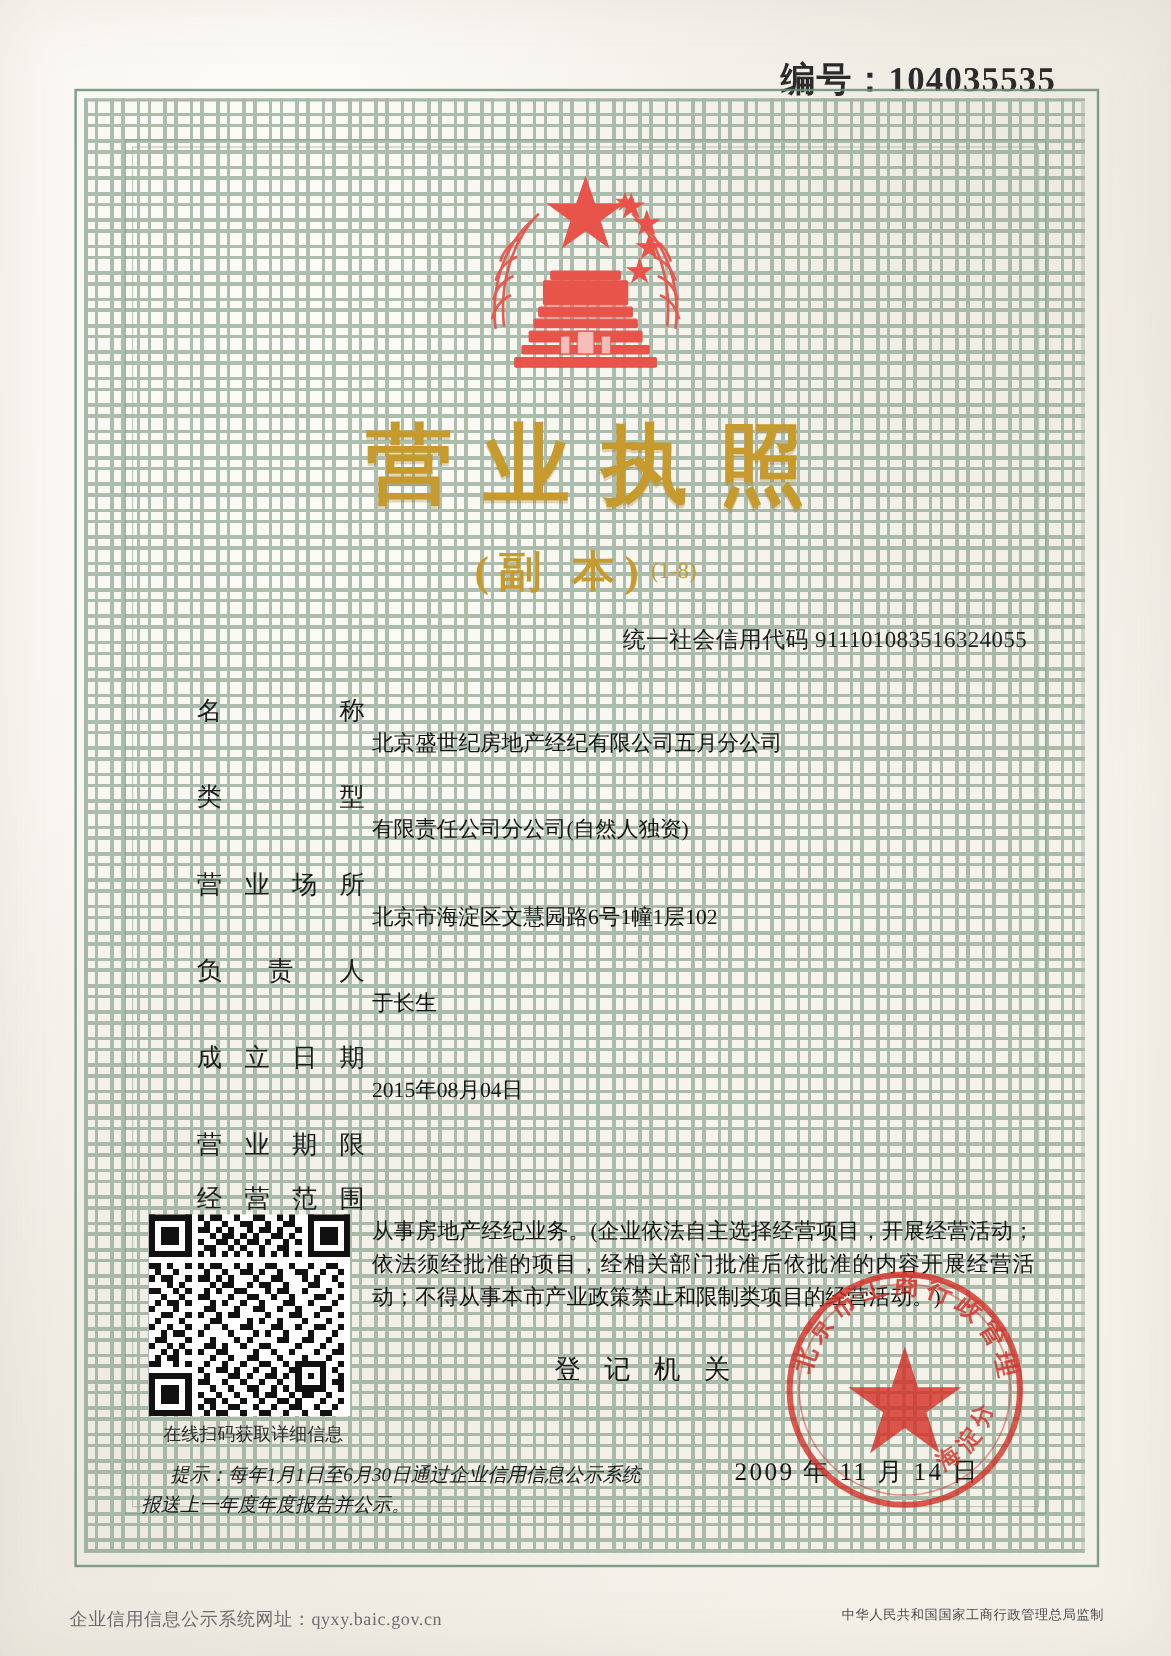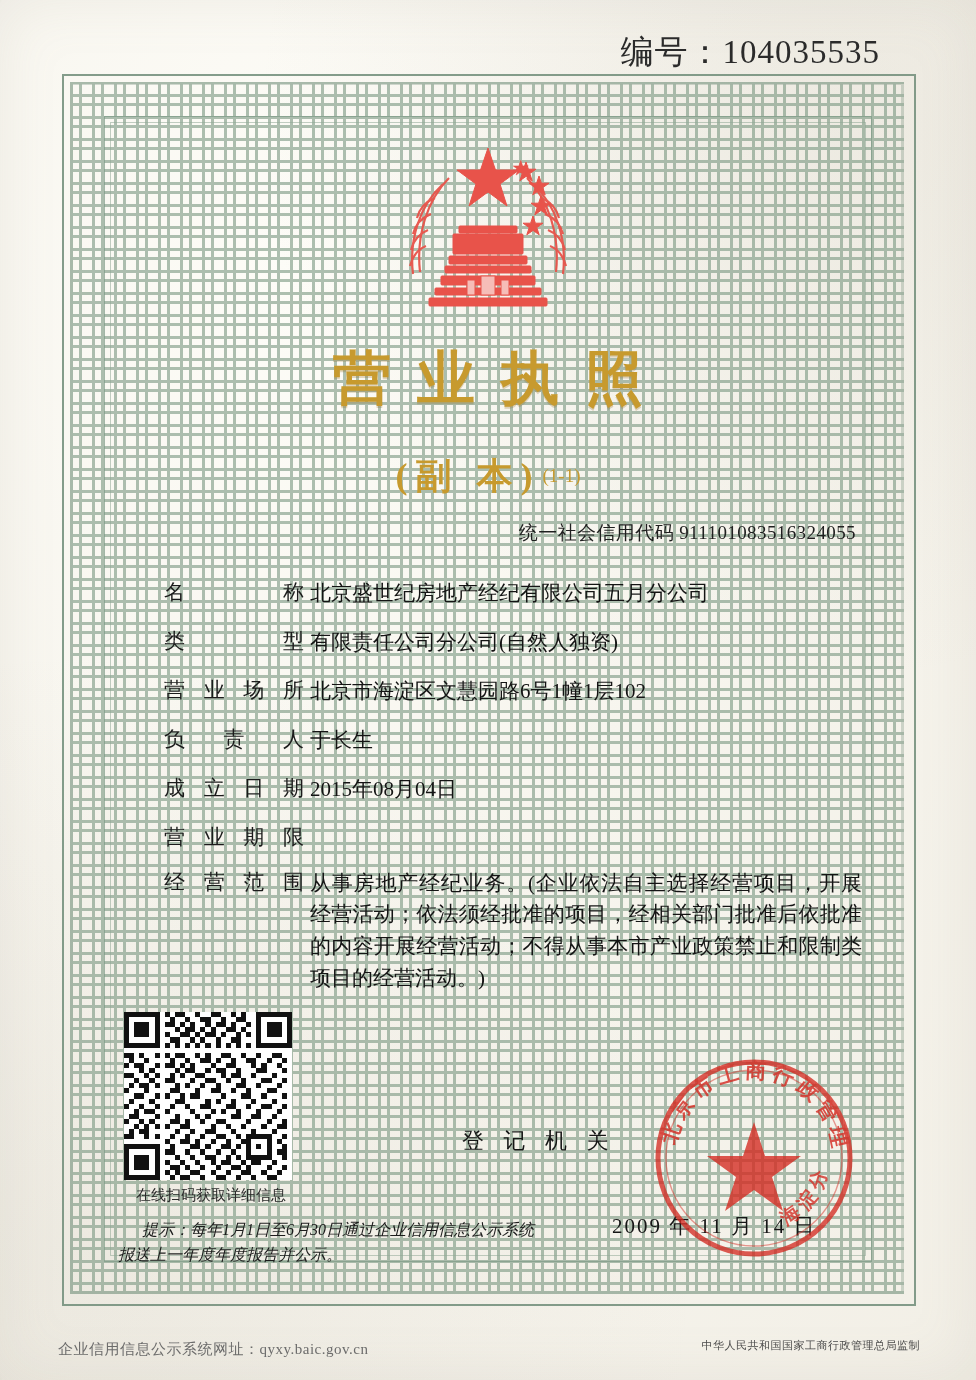--- a/index.html
+++ b/index.html
@@ -27,27 +27,28 @@
       linear-gradient(118deg, rgba(0,0,0,0.018) 0px, rgba(0,0,0,0) 2px, rgba(0,0,0,0) 10px),
       linear-gradient(72deg, rgba(0,0,0,0.012) 0px, rgba(0,0,0,0) 3px, rgba(0,0,0,0) 14px),
       radial-gradient(circle at 85% 8%, rgba(160,150,130,0.10), rgba(255,255,255,0) 38%),
       radial-gradient(circle at 8% 92%, rgba(160,150,130,0.10), rgba(255,255,255,0) 40%);
     pointer-events: none;
   }
 
   
   .serial {
     position: absolute;
-    top: 30px;
+    top: 47px;
     right: 96px;
-    font-size: 33px;
+    font-size: 29px;
     color: #2b2b2b;
     letter-spacing: 1px;
     font-family: "Liberation Serif", serif;
     white-space: nowrap;
+    font-weight: bold;
   }
 
   
   .frame-outer {
     position: absolute;
     left: 62px;
     top: 74px;
     width: 850px;
     height: 1228px;
     border: 2px solid #6f8c78;
@@ -104,21 +105,21 @@
     height: 196px;
   }
 
   
   .title {
     position: absolute;
     left: 0; right: 0;
     top: 340px;
     text-align: center;
     font-family: "Liberation Serif", serif;
-    font-size: 58px;
+    font-size: 72px;
     font-weight: bold;
     letter-spacing: 26px;
     text-indent: 26px;
     color: #c79a2e;
     text-shadow: 0 2px 0 rgba(140,100,20,0.25);
   }
   .subtitle-wrap {
     position: absolute;
     left: 0; right: 0;
     top: 452px;
@@ -169,24 +170,25 @@
     color: #1b1b1b;
     display: flex;
     justify-content: space-between;
     letter-spacing: 0;
     white-space: nowrap;
     padding-right: 6px;
     box-sizing: border-box;
   }
   .row-label span { display: inline-block; }
   .row-value {
-    font-size: 21px;
+    font-size: 18px;
     color: #141414;
     line-height: 1.52;
     max-width: 552px;
+    margin-top: 28px;
   }
   .row.scope .row-value {
     text-align: justify;
   }
 
   
   .qr {
     position: absolute;
     left: 124px;
     top: 1012px;
@@ -326,21 +328,21 @@
           <rect x="84" y="152" width="8" height="15" fill="#f6bdb8"></rect>
           <rect x="118" y="152" width="8" height="15" fill="#f6bdb8"></rect>
         </g>
       </g>
     </svg>
   </div>
 
   <div class="title">营业执照</div>
 
   <div class="subtitle-wrap">
-    <span class="subtitle">(副 本)</span><span class="subtitle-sup">(1-1)</span>
+    <span class="subtitle">(副 本)</span><span class="subtitle-sup">(1-8)</span>
   </div>
 
   <div class="credit-code">统一社会信用代码 911101083516324055</div>
 
   <div class="fields">
     <div class="row">
       <div class="row-label">
           <span>名</span>
           <span>称</span>
         </div>

